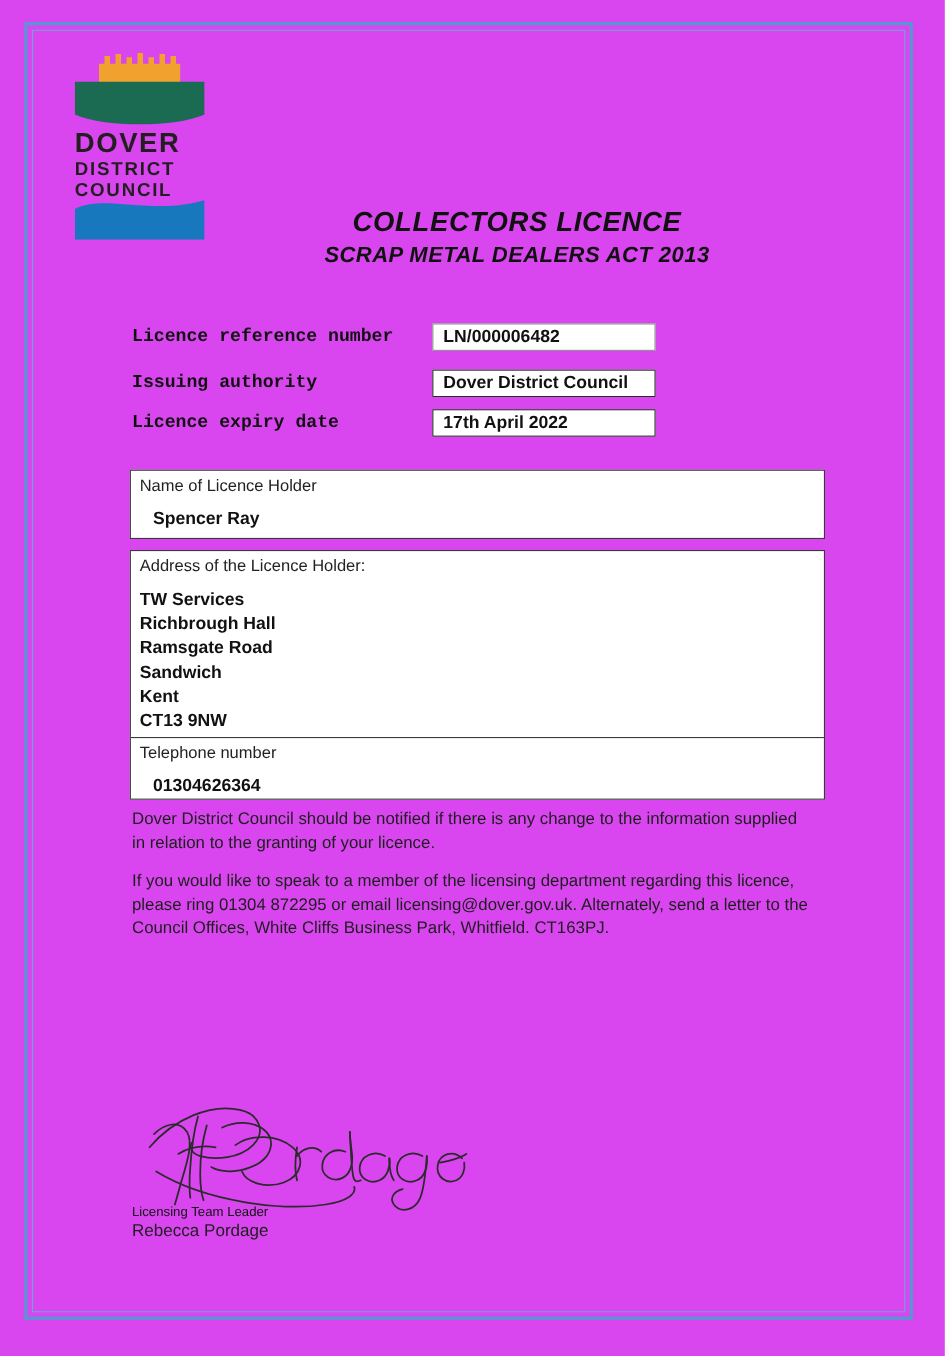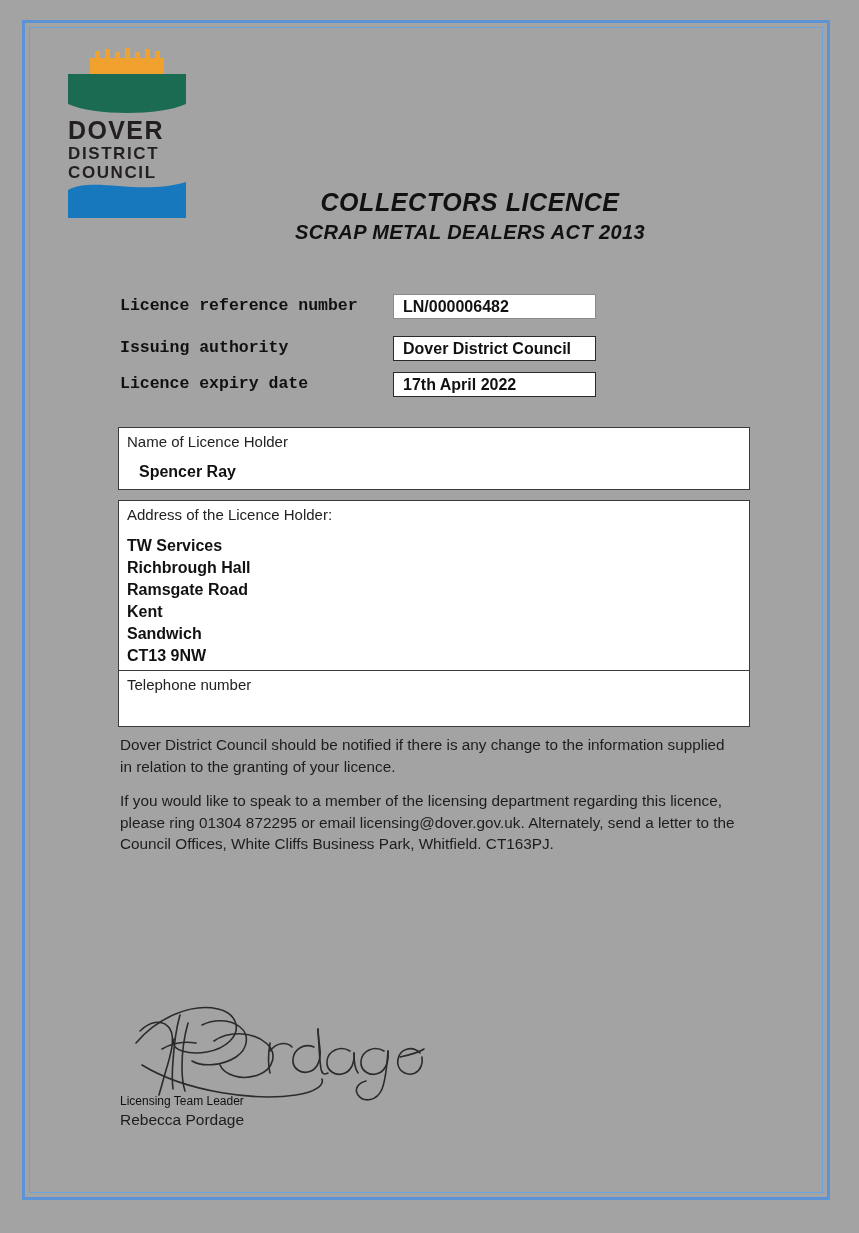--- a/index.html
+++ b/index.html
@@ -9,21 +9,21 @@
   }
   body {
     font-family: "Liberation Sans", sans-serif;
     color: #1a1a1a;
   }
 
   #page {
     position: relative;
     width: 859px;
     height: 1233px;
-    background: #a3a3a3;
+    background: #d946ef;
     overflow: hidden;
   }
 
   
   .frame-outer {
     position: absolute;
     left: 22px;
     top: 20px;
     width: 808px;
     height: 1180px;
@@ -291,26 +291,27 @@
     <div class="box-caption">Name of Licence Holder</div>
     <div class="box-value">Spencer Ray</div>
   </div>
 
   <div class="detail-box" style="top:500px; height:227px;">
     <div class="box-caption">Address of the Licence Holder:</div>
     <div class="addr-lines">
       <div>TW Services</div>
       <div>Richbrough Hall</div>
       <div>Ramsgate Road</div>
+      <div>Sandwich</div>
       <div>Kent</div>
-      <div>Sandwich</div>
       <div>CT13 9NW</div>
     </div>
     <div class="phone-section">
       <div class="box-caption">Telephone number</div>
+      <div class="box-value">01304626364</div>
     </div>
   </div>
 
   <div class="para" style="top:734px;">Dover District Council should be notified if there is any change to the information supplied in relation to the granting of your licence.</div>
   <div class="para" style="top:790px;">If you would like to speak to a member of the licensing department regarding this licence, please ring 01304 872295 or email licensing@dover.gov.uk. Alternately, send a letter to the Council Offices, White Cliffs Business Park, Whitfield. CT163PJ.</div>
 
   <div class="sig-wrap">
     <svg viewBox="0 0 330 110" width="330" height="110">
       <g fill="none" stroke="#2b2b2b" stroke-width="1.6" stroke-linecap="round" stroke-linejoin="round">
         <path d="M22,36 C30,28 44,22 52,34 C58,44 52,62 46,82 C44,90 42,96 41,100"></path>

